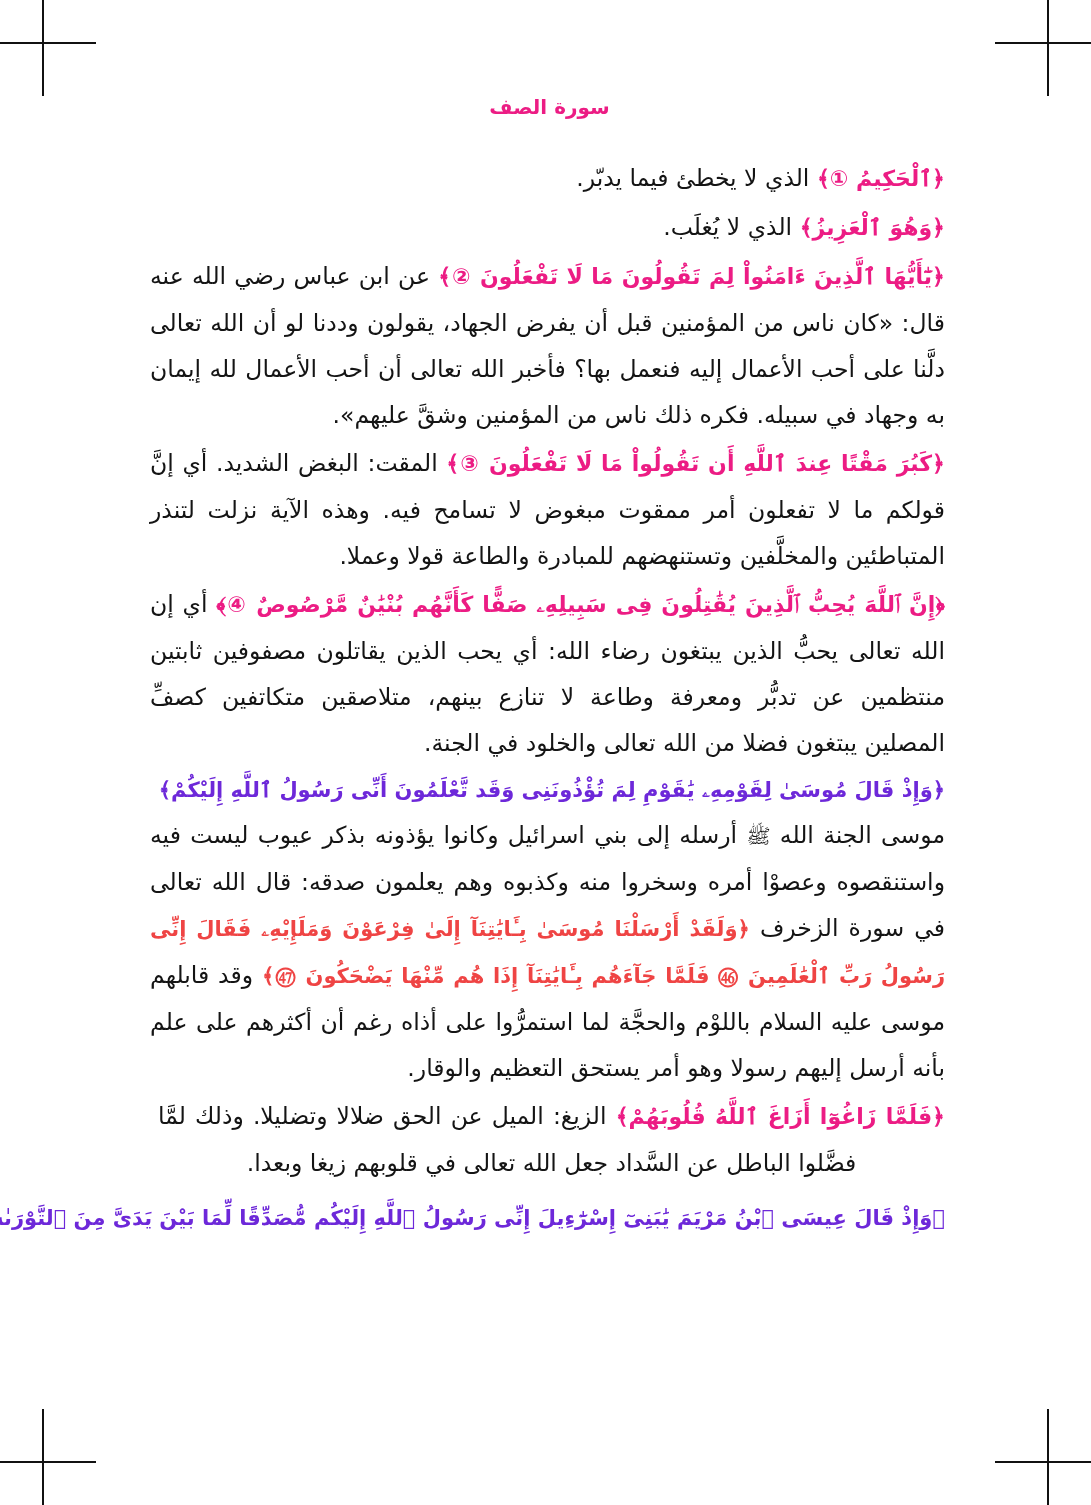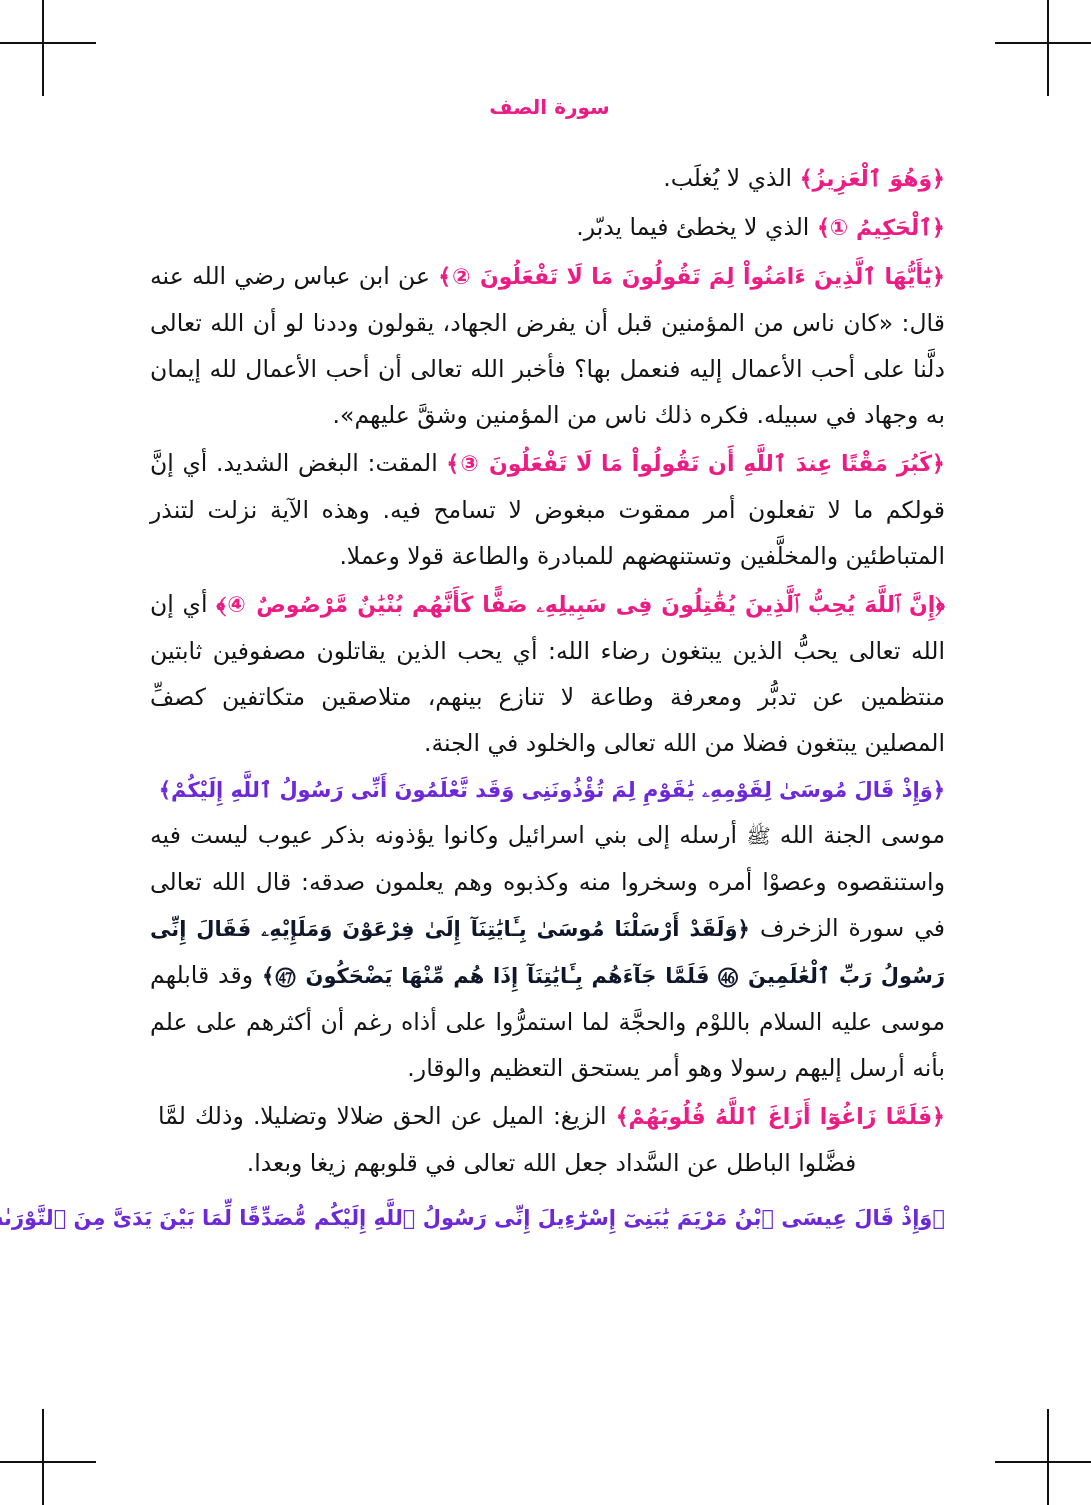--- a/index.html
+++ b/index.html
@@ -101,21 +101,21 @@
     display: block;
     color: #6d28d9;
     font-weight: bold;
     font-size: 21px;
     text-align: center;
     letter-spacing: -0.5px;
     line-height: 44px;
     white-space: nowrap;
   }
   .ayah-inline-block {
-    color: #0f172a;
+    color: #ef4444;
     font-weight: bold;
     font-size: 21px;
     letter-spacing: -0.5px;
   }
   .honorific {
     font-size: 20px;
     color: #141414;
   }
 
   
@@ -159,27 +159,27 @@
 <div class="page">
 
   <div class="running-header">
     <span class="header-title">سورة الصف</span>
     <span class="header-rule"></span>
   </div>
 
   <div class="body-text">
 
     <p class="para line-right">
+      <span class="ayah">﴿ٱلْحَكِيمُ ①﴾</span>
+      <span>الذي لا يخطئ فيما يدبّر.</span>
+    </p>
+
+    <p class="para line-right">
       <span class="ayah">﴿وَهُوَ ٱلْعَزِيزُ﴾</span>
       <span>الذي لا يُغلَب.</span>
-    </p>
-
-    <p class="para line-right">
-      <span class="ayah">﴿ٱلْحَكِيمُ ①﴾</span>
-      <span>الذي لا يخطئ فيما يدبّر.</span>
     </p>
 
     <p class="para">
       <span class="ayah">﴿يَٰٓأَيُّهَا ٱلَّذِينَ ءَامَنُواْ لِمَ تَقُولُونَ مَا لَا تَفْعَلُونَ ②﴾</span>
       <span>عن ابن عباس رضي الله عنه قال: «كان ناس من المؤمنين قبل أن يفرض الجهاد، يقولون وددنا لو أن الله تعالى دلَّنا على أحب الأعمال إليه فنعمل بها؟ فأخبر الله تعالى أن أحب الأعمال لله إيمان به وجهاد في سبيله. فكره ذلك ناس من المؤمنين وشقَّ عليهم».</span>
     </p>
 
     <p class="para">
       <span class="ayah">﴿كَبُرَ مَقْتًا عِندَ ٱللَّهِ أَن تَقُولُواْ مَا لَا تَفْعَلُونَ ③﴾</span>
       <span>المقت: البغض الشديد. أي إنَّ قولكم ما لا تفعلون أمر ممقوت مبغوض لا تسامح فيه. وهذه الآية نزلت لتنذر المتباطئين والمخلَّفين وتستنهضهم للمبادرة والطاعة قولا وعملا.</span>

